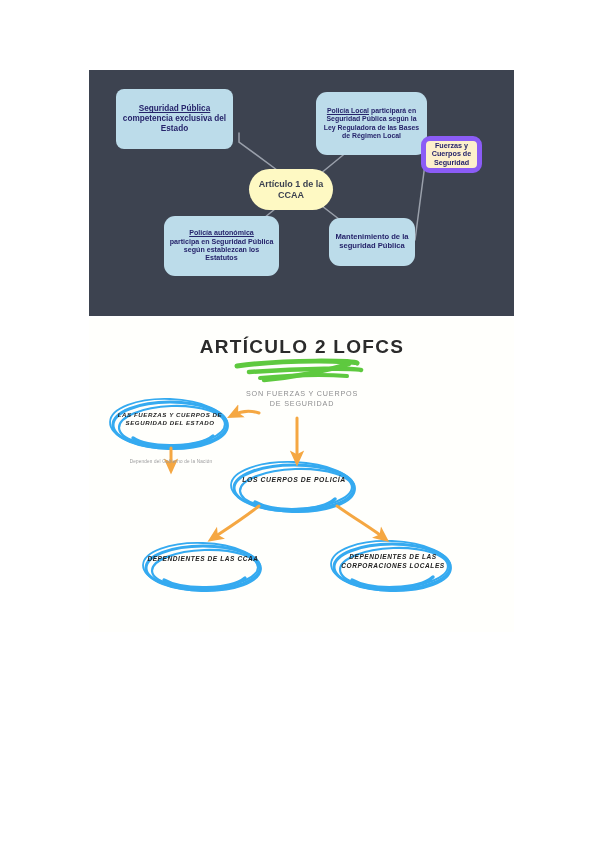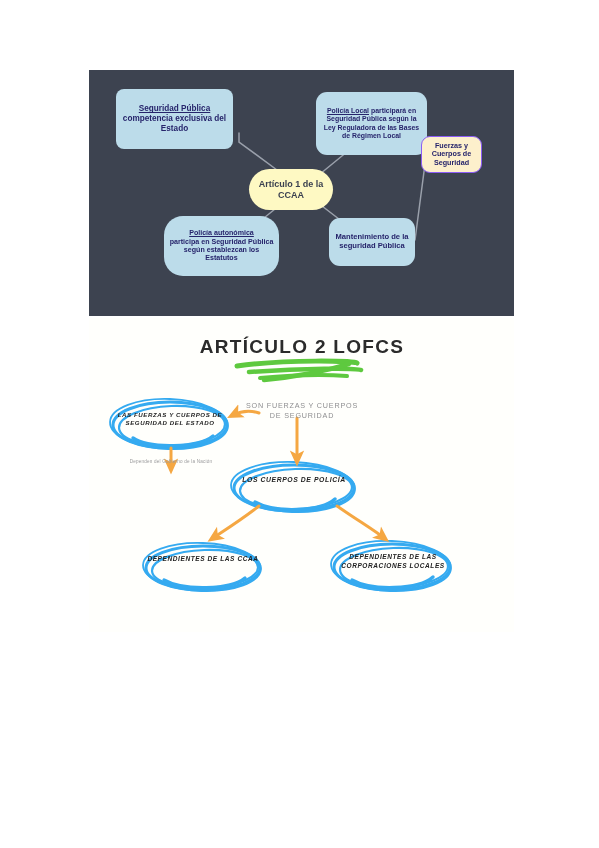--- a/index.html
+++ b/index.html
@@ -22,44 +22,44 @@
     display:flex;align-items:center;justify-content:center;
     text-align:center;border-radius:10px;
     color:#26246b;font-weight:bold;line-height:1.18;
     padding:4px 5px;z-index:3;
   }
   .node.blue{background:#bcdcea;}
   .node .u{text-decoration:underline;}
 
   #n-seguridad{left:27px;top:19px;width:117px;height:60px;font-size:8.2px;border-radius:8px;}
   #n-policialocal{left:227px;top:22px;width:111px;height:63px;font-size:6.9px;border-radius:11px;}
-  #n-autonomica{left:75px;top:146px;width:115px;height:60px;font-size:7.1px;border-radius:19px;}
+  #n-autonomica{left:75px;top:146px;width:115px;height:60px;font-size:7.1px;border-radius:11px;}
   #n-mantenimiento{left:240px;top:148px;width:86px;height:48px;font-size:7.6px;border-radius:11px;}
   #n-fuerzas{left:332px;top:66px;width:61px;height:37px;font-size:7.2px;
-             background:#fdf0cc;border:1px solid #8b5cf6;border-radius:9px;}
+             background:#fdf0cc;border:5px solid #8b5cf6;border-radius:9px;}
   #n-articulo1{
     left:160px;top:99px;width:84px;height:41px;border-radius:21px;
     background:#fef9c3;color:#3b4150;font-size:9px;
   }
 
   
   #diagram2{
     position:absolute;left:89px;top:318px;width:425px;height:314px;
     background:#fffffc;overflow:hidden;
   }
   #d2-svg{position:absolute;left:0;top:0;width:425px;height:314px;}
 
   .d2-title{
     position:absolute;left:38px;top:18px;width:350px;
     text-align:center;font-size:19px;font-weight:bold;
     letter-spacing:1.3px;color:#2b2b2b;
     font-family:"Liberation Sans",sans-serif;z-index:4;
   }
   .d2-sub{
-    position:absolute;left:153px;top:83px;width:120px;
+    position:absolute;left:153px;top:71px;width:120px;
     text-align:center;font-size:7.2px;letter-spacing:.8px;
     color:#8e8e90;line-height:1.45;z-index:4;
   }
   .ell-label{
     position:absolute;text-align:center;z-index:5;
     font-style:italic;font-weight:bold;letter-spacing:.6px;
     color:#222;line-height:1.35;
   }
   #el1-label{left:22px;top:93px;width:118px;font-size:6.1px;}
   #el2-label{left:145px;top:157px;width:120px;font-size:6.8px;}

